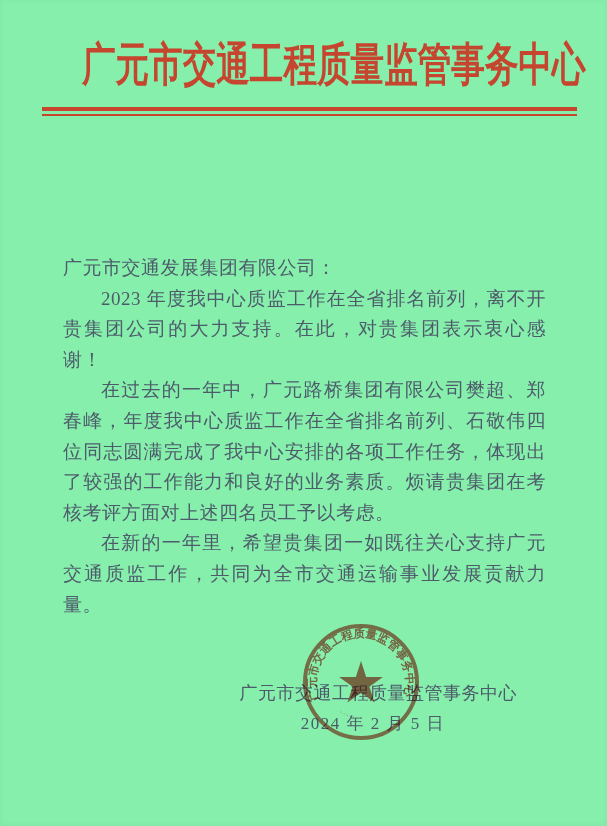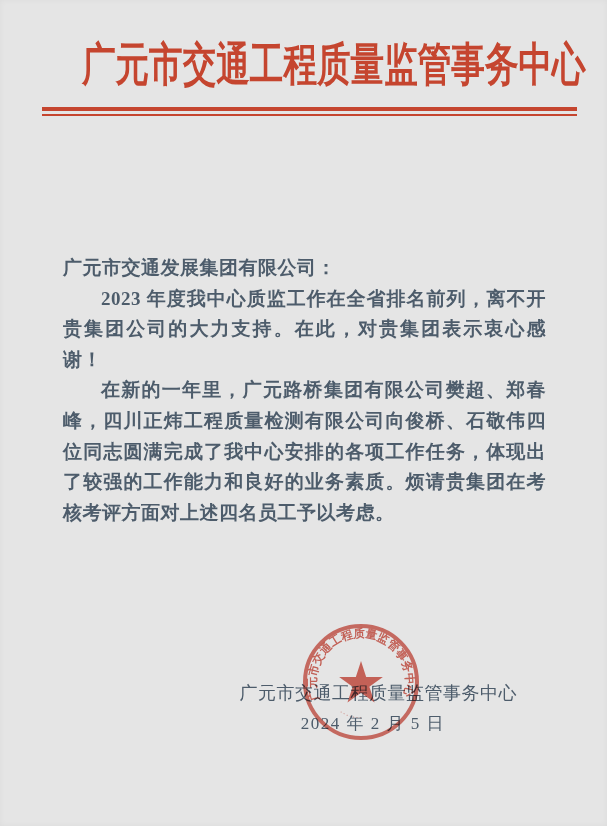--- a/index.html
+++ b/index.html
@@ -1,20 +1,20 @@
 <!DOCTYPE html>
 <html><head>
 <meta charset="utf-8">
 <style>
   html, body { margin: 0; padding: 0; background: #ffffff; }
   .page {
     position: relative;
     width: 607px;
     height: 826px;
-    background: #e5e5e5;
+    background: #86efac;
     font-family: "Liberation Serif", "DejaVu Serif", serif;
     overflow: hidden;
     box-shadow: inset 0 0 6px rgba(0,0,0,0.04);
   }
   .letterhead-title {
     position: absolute;
     top: 36px;
     left: 0;
     width: 607px;
     text-align: center;
@@ -51,21 +51,21 @@
     position: absolute;
     top: 253px;
     left: 63px;
     width: 483px;
     font-size: 19px;
     line-height: 30.6px;
     color: #4d5c6b;
     text-align: justify;
     letter-spacing: 0.5px;
   }
-  .body-text p { margin: 0; text-indent: 2em; font-weight: bold; }
+  .body-text p { margin: 0; text-indent: 2em; }
   .body-text p.salutation { text-indent: 0; }
   .signature {
     position: absolute;
     top: 681px;
     right: 90px;
     font-size: 18px;
     color: #4d5c6b;
     letter-spacing: 0.5px;
   }
   .date-line {
@@ -97,21 +97,22 @@
 <div class="page">
 
   <div class="letterhead-title">广元市交通工程质量监管事务中心</div>
 
   <div class="letterhead-rule"></div>
 
 
   <div class="body-text">
     <p class="salutation">广元市交通发展集团有限公司：</p>
     <p>2023 年度我中心质监工作在全省排名前列，离不开贵集团公司的大力支持。在此，对贵集团表示衷心感谢！</p>
-    <p>在新的一年里，广元路桥集团有限公司樊超、郑春峰，四川正炜工程质量检测有限公司向俊桥、石敬伟四位同志圆满完成了我中心安排的各项工作任务，体现出了较强的工作能力和良好的业务素质。烦请贵集团在考核考评方面对上述四名员工予以考虑。</p>
+    <p>在过去的一年中，广元路桥集团有限公司樊超、郑春峰，年度我中心质监工作在全省排名前列、石敬伟四位同志圆满完成了我中心安排的各项工作任务，体现出了较强的工作能力和良好的业务素质。烦请贵集团在考核考评方面对上述四名员工予以考虑。</p>
+    <p>在新的一年里，希望贵集团一如既往关心支持广元交通质监工作，共同为全市交通运输事业发展贡献力量。</p>
   </div>
 
   <div class="signature">广元市交通工程质量监管事务中心</div>
 
   <div class="date-line">2024 年 2 月 5 日</div>
 
   <svg class="seal" viewBox="0 0 122 122">
     <defs>
       <path id="sealArc" d="M 20.2 80.2 A 45 45 0 1 1 101.8 80.2" fill="none"></path>
       <path id="sealBottomArc" d="M 36 90 A 40 40 0 0 0 86 90" fill="none"></path>

